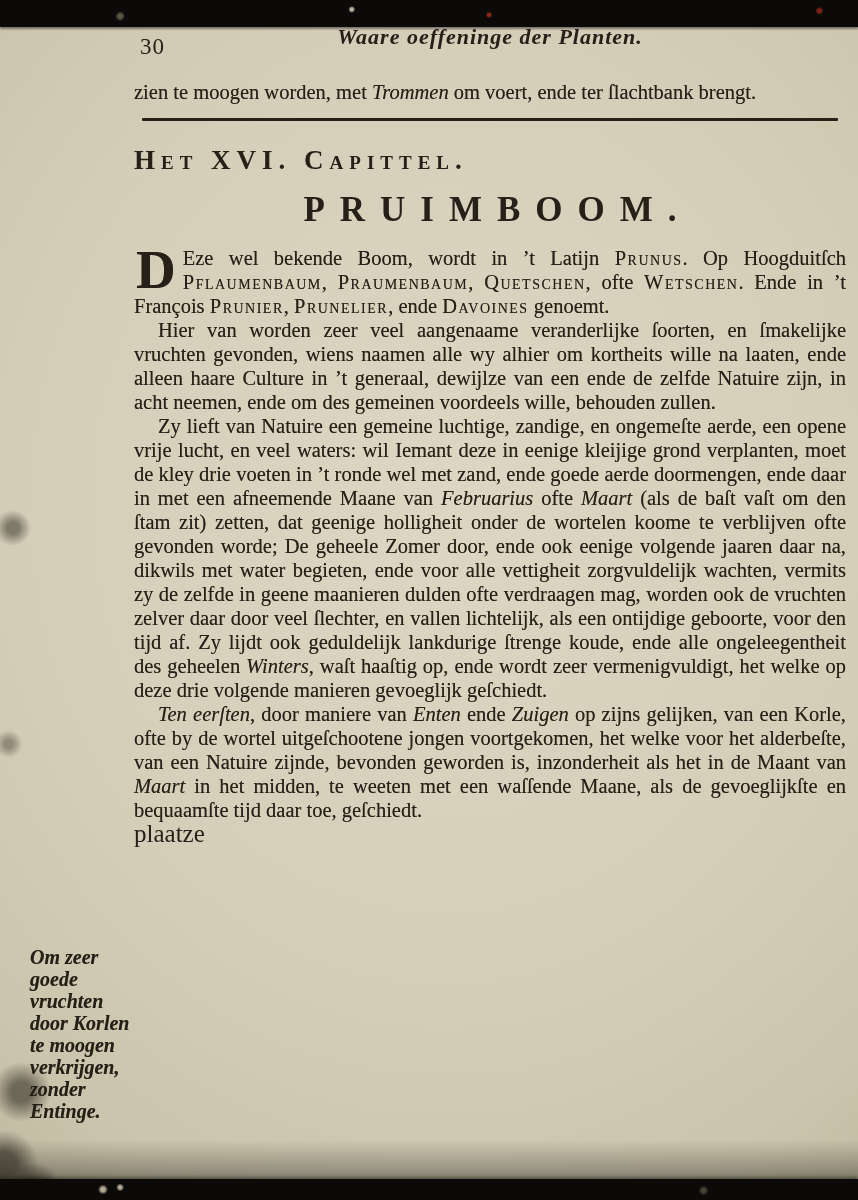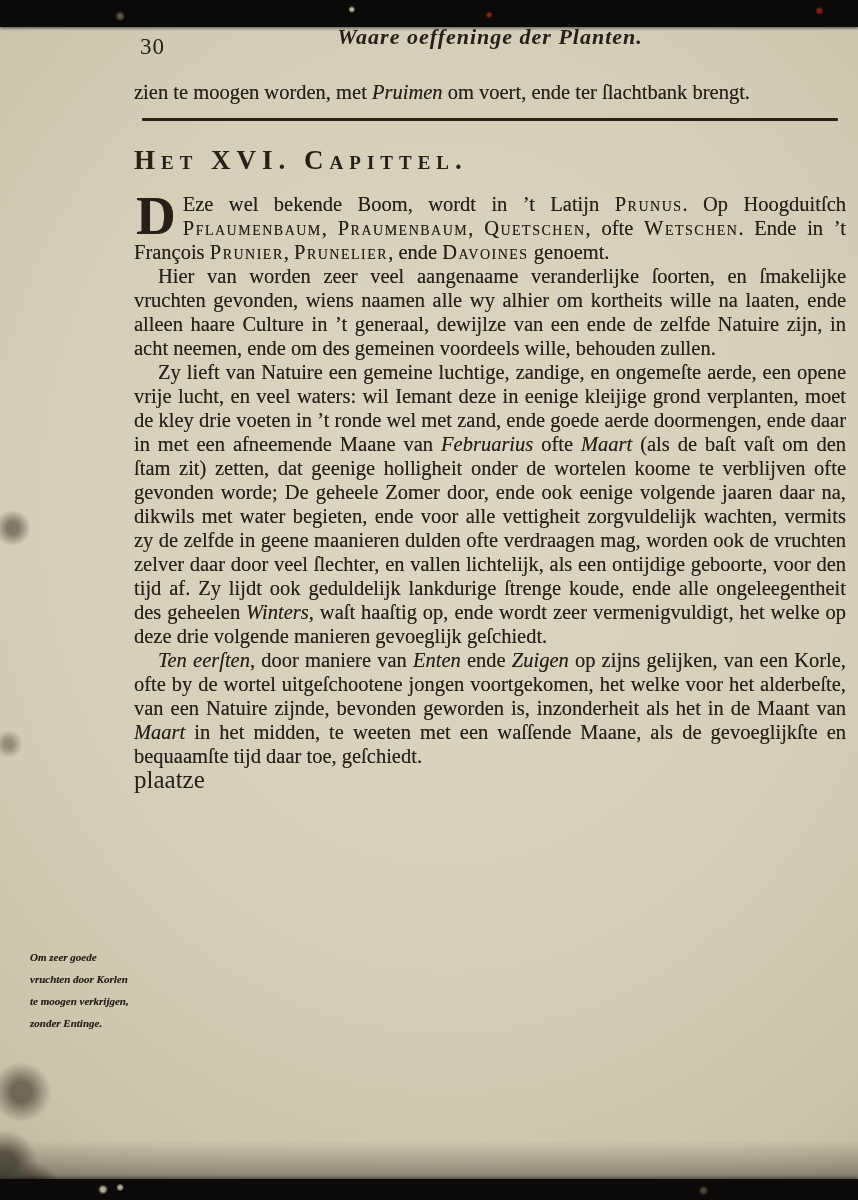--- a/index.html
+++ b/index.html
@@ -47,44 +47,45 @@
   .bodytext{margin-top:16px;}
   p.para{margin:0;text-align:justify;font-size:20.5px;line-height:24px;hyphens:auto;
          text-shadow:0 0 0.4px rgba(40,32,20,.55);}
   p.indent{text-indent:24px;}
   .dropcap{float:left;font-size:55px;line-height:43px;padding:2px 7px 0 2px;font-weight:700;}
   .run-i{font-style:italic;}
   .run-sc{font-variant:small-caps;letter-spacing:1.5px;}
   .catchword{text-align:left;font-size:25px;line-height:24px;padding-right:6px;}
   .margin-note{
     position:absolute;left:30px;top:946px;width:102px;
-    font-style:italic;font-weight:600;font-size:11px;line-height:22px;
+    font-style:italic;font-weight:600;font-size:20px;line-height:22px;
     color:#241f17;text-shadow:0 0 0.4px rgba(40,32,20,.5);
   }
 </style>
 </head>
 <body>
 
 <div class="page">
   <div class="band band-top"></div>
   <div class="band band-bottom"></div>
 
   <div class="content">
     <div class="header">
       <span class="pagenum">30</span>
       <span class="running">Waare oeffeninge der Planten.</span>
     </div>
 
     <div class="intro">
-        <p class="para"><span class="run-r">zien te moogen worden, met </span><span class="run-i">Pruimen</span><span class="run-r"> om voert, ende ter ſlachtbank brengt.</span></p>
+        <p class="para"><span class="run-r">zien te moogen worden, met </span><span class="run-i">Trommen</span><span class="run-r"> om voert, ende ter ſlachtbank brengt.</span></p>
       </div>
 
     <div class="rule"></div>
 
     <div class="chapter">Het XVI. Capittel.</div>
+    <div class="booktitle">PRUIMBOOM.</div>
 
     <div class="bodytext">
         <p class="para"><span class="dropcap">D</span><span class="run-r">Eze wel bekende Boom, wordt in ’t Latijn </span><span class="run-sc">Prunus</span><span class="run-r">. Op Hoogduitſch </span><span class="run-sc">Pflaumenbaum</span><span class="run-r">, </span><span class="run-sc">Praumenbaum</span><span class="run-r">, </span><span class="run-sc">Quetschen</span><span class="run-r">, ofte </span><span class="run-sc">Wetschen</span><span class="run-r">. Ende in ’t François </span><span class="run-sc">Prunier</span><span class="run-r">, </span><span class="run-sc">Prunelier</span><span class="run-r">, ende </span><span class="run-sc">Davoines</span><span class="run-r"> genoemt.</span></p>
         <p class="para indent"><span class="run-r">Hier van worden zeer veel aangenaame veranderlijke ſoorten, en ſmakelijke vruchten gevonden, wiens naamen alle wy alhier om kortheits wille na laaten, ende alleen haare Culture in ’t generaal, dewijlze van een ende de zelfde Natuire zijn, in acht neemen, ende om des gemeinen voordeels wille, behouden zullen.</span></p>
         <p class="para indent"><span class="run-r">Zy lieft van Natuire een gemeine luchtige, zandige, en ongemeſte aerde, een opene vrije lucht, en veel waters: wil Iemant deze in eenige kleijige grond verplanten, moet de kley drie voeten in ’t ronde wel met zand, ende goede aerde doormengen, ende daar in met een afneemende Maane van </span><span class="run-i">Februarius</span><span class="run-r"> ofte </span><span class="run-i">Maart</span><span class="run-r"> (als de baſt vaſt om den ſtam zit) zetten, dat geenige holligheit onder de wortelen koome te verblijven ofte gevonden worde; De geheele Zomer door, ende ook eenige volgende jaaren daar na, dikwils met water begieten, ende voor alle vettigheit zorgvuldelijk wachten, vermits zy de zelfde in geene maanieren dulden ofte verdraagen mag, worden ook de vruchten zelver daar door veel ſlechter, en vallen lichtelijk, als een ontijdige geboorte, voor den tijd af. Zy lijdt ook geduldelijk lankdurige ſtrenge koude, ende alle ongeleegentheit des geheelen </span><span class="run-i">Winters</span><span class="run-r">, waſt haaſtig op, ende wordt zeer vermenigvuldigt, het welke op deze drie volgende manieren gevoeglijk geſchiedt.</span></p>
         <p class="para indent"><span class="run-i">Ten eerſten</span><span class="run-r">, door maniere van </span><span class="run-i">Enten</span><span class="run-r"> ende </span><span class="run-i">Zuigen</span><span class="run-r"> op zijns gelijken, van een Korle, ofte by de wortel uitgeſchootene jongen voortgekomen, het welke voor het alderbeſte, van een Natuire zijnde, bevonden geworden is, inzonderheit als het in de Maant van </span><span class="run-i">Maart</span><span class="run-r"> in het midden, te weeten met een waſſende Maane, als de gevoeglijkſte en bequaamſte tijd daar toe, geſchiedt.</span></p>
       </div>
 
     <div class="catchword">plaatze</div>
   </div>

